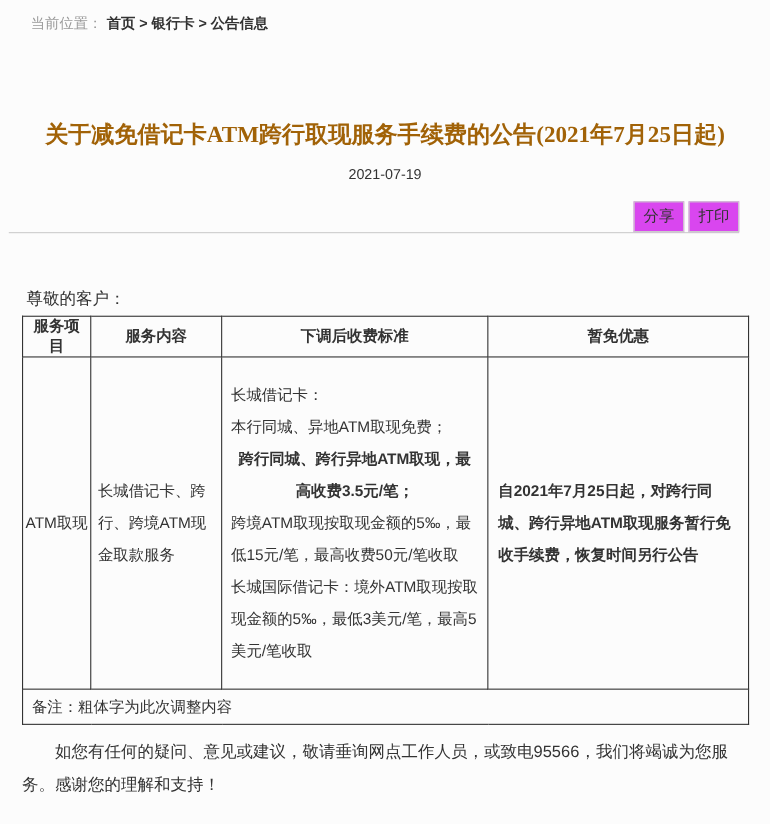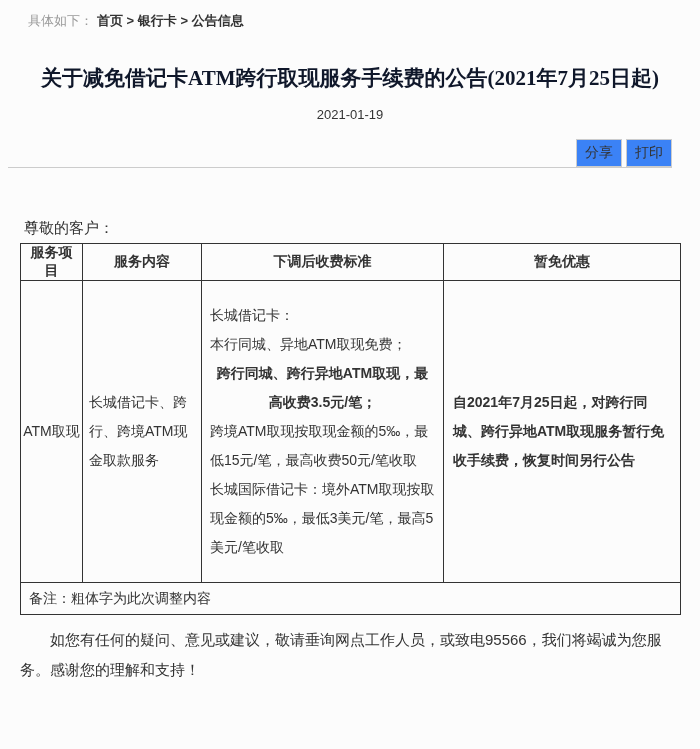--- a/index.html
+++ b/index.html
@@ -10,34 +10,34 @@
     color: #333;
     font-family: "Liberation Sans", "DejaVu Sans", sans-serif;
     overflow: hidden;
   }
   .breadcrumb { padding: 12px 0 0 28px; font-size: 13px; }
   .bc-label { color: #999; }
   .bc-path { color: #333; font-weight: bold; margin-left: 4px; cursor: pointer; }
 
   .title {
     font-family: "Liberation Serif", "DejaVu Serif", serif;
-    font-size: 21px; font-weight: bold; color: #0f172a;
-    text-align: center; margin: 34px 20px 0; line-height: 28px;
+    font-size: 21px; font-weight: bold; color: #a16207;
+    text-align: center; margin: 78px 20px 0; line-height: 28px;
   }
   .date { text-align: center; font-size: 13px; color: #333; margin-top: 15px; }
 
   .toolbar {
     margin: 17px 28px 0 8px;
     border-bottom: 1px solid #ccc;
     display: flex; justify-content: flex-end; gap: 4px;
   }
   .btn {
     width: 46px; height: 28px;
     font-size: 14px; color: #333;
-    background: #3b82f6; border: 1px solid #ccc;
+    background: #d946ef; border: 1px solid #ccc;
     font-family: Liberation Serif, serif; cursor: pointer; padding: 0;
   }
 
   .content { padding: 0 20px; }
   .salutation { font-size: 15px; line-height: 30px; margin: 45px 0 0 4px; }
   .para { font-size: 15px; line-height: 30px; margin: 8px 0 0; }
   .indent { text-indent: 2em; }
 
   .fee-table {
     width: 660px; border-collapse: collapse; table-layout: fixed;
@@ -53,26 +53,26 @@
   td.note-cell { height: 32px; padding: 0 8px; vertical-align: middle; }
 
   .closing { margin-top: 10px; }
 </style>
 </head>
 <body>
 
 <div class="page">
 
   <div class="breadcrumb">
-    <span class="bc-label">具体如下：</span><span class="bc-path">首页 &gt; 银行卡 &gt; 公告信息</span>
+    <span class="bc-label">当前位置：</span><span class="bc-path">首页 &gt; 银行卡 &gt; 公告信息</span>
   </div>
 
   <h1 class="title">关于减免借记卡ATM跨行取现服务手续费的公告(2021年7月25日起)</h1>
 
-  <div class="date">2021-01-19</div>
+  <div class="date">2021-07-19</div>
 
   <div class="toolbar">
     <button class="btn">分享</button>
     <button class="btn">打印</button>
   </div>
 
   <div class="content">
 
     <p class="salutation">尊敬的客户：</p>
 

